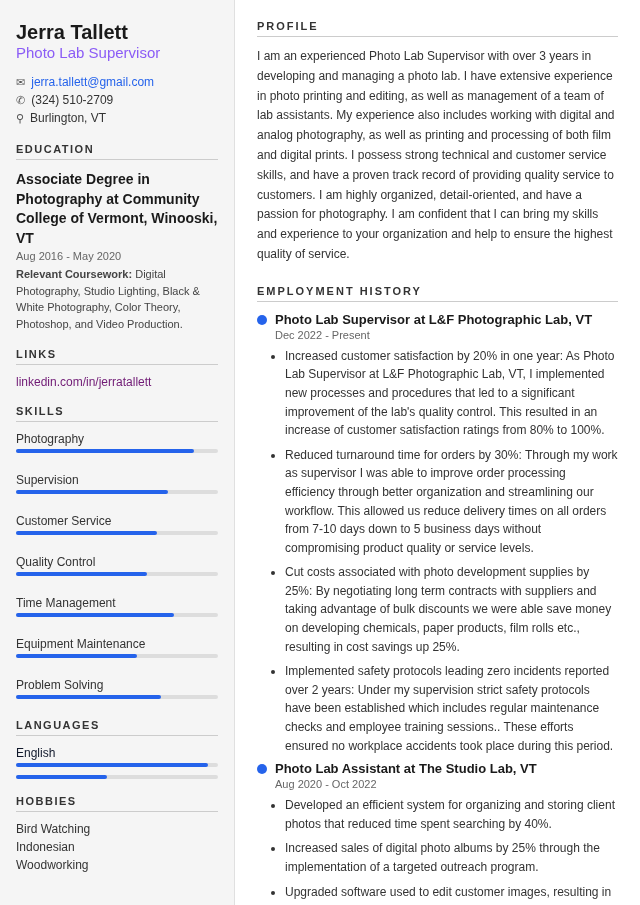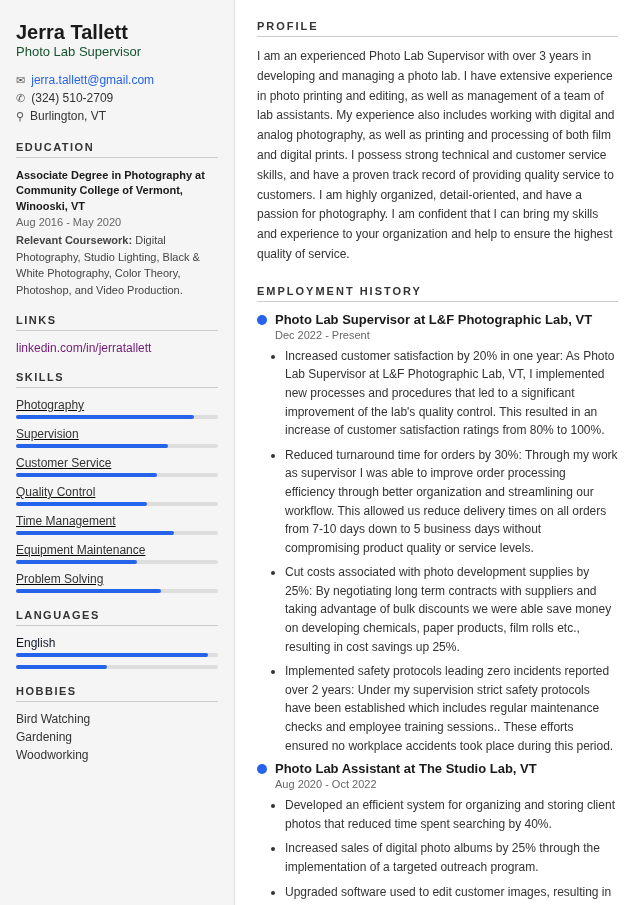--- a/index.html
+++ b/index.html
@@ -13,22 +13,22 @@
       padding: 20px 16px;
       border-right: 1px solid #e0e0e0;
     }
     .sidebar-name {
       font-size: 20px;
       font-weight: bold;
       color: #1a1a1a;
       line-height: 1.2;
     }
     .sidebar-title {
-      font-size: 13px;
-      color: #14532d;
+      font-size: 15px;
+      color: #8b5cf6;
       margin-bottom: 14px;
     }
     .contact-block { margin-bottom: 18px; }
     .contact-item {
       display: flex; align-items: center; gap: 6px;
       font-size: 12px; color: #2563eb; margin-bottom: 4px;
     }
     .contact-item.plain { color: #333; }
     .contact-icon { font-size: 11px; color: #555; }
 
@@ -38,30 +38,30 @@
       letter-spacing: 1.5px;
       text-transform: uppercase;
       color: #333;
       border-bottom: 1.5px solid #ccc;
       padding-bottom: 4px;
       margin-bottom: 10px;
       margin-top: 16px;
     }
 
     .edu-degree {
-      font-size: 11px; font-weight: bold; color: #1a1a1a;
+      font-size: 14px; font-weight: bold; color: #1a1a1a;
       line-height: 1.4;
       margin-bottom: 2px;
     }
     .edu-date { font-size: 11px; color: #666; margin-bottom: 4px; }
     .edu-coursework { font-size: 11px; color: #444; line-height: 1.5; }
 
     .link-item { font-size: 12px; color: #701a75; margin-bottom: 4px; }
 
-    .skill-item { margin-bottom: 8px; text-decoration: underline; }
+    .skill-item { margin-bottom: 20px; }
     .skill-label { font-size: 12px; color: #333; margin-bottom: 3px; }
     .skill-bar-bg {
       height: 4px; background: #ddd; border-radius: 2px;
     }
     .skill-bar-fill {
       height: 4px; background: #2563eb; border-radius: 2px;
     }
 
     .lang-item { margin-bottom: 8px; }
     .lang-label { font-size: 12px; color: #0f172a; margin-bottom: 3px; }
@@ -213,21 +213,21 @@
       <div class="lang-item">
     <div class="lang-bar-bg">
       <div class="lang-bar-fill" style="width:45%"></div>
     </div>
   </div>
     </div>
 
   <div class="section-title">HOBBIES</div>
   <div id="hobbies-container">
       <div class="hobby-item">Bird Watching</div>
-      <div class="hobby-item">Gardening</div>
+      <div class="hobby-item">Indonesian</div>
       <div class="hobby-item">Woodworking</div>
     </div>
 
 </div>
 
 <div class="main">
 
   <div class="section-gap">
     <div class="main-section-title">PROFILE</div>
     <p class="profile-text">I am an experienced Photo Lab Supervisor with over 3 years in developing and managing a photo lab. I have extensive experience in photo printing and editing, as well as management of a team of lab assistants. My experience also includes working with digital and analog photography, as well as printing and processing of both film and digital prints. I possess strong technical and customer service skills, and have a proven track record of providing quality service to customers. I am highly organized, detail-oriented, and have a passion for photography. I am confident that I can bring my skills and experience to your organization and help to ensure the highest quality of service.</p>

